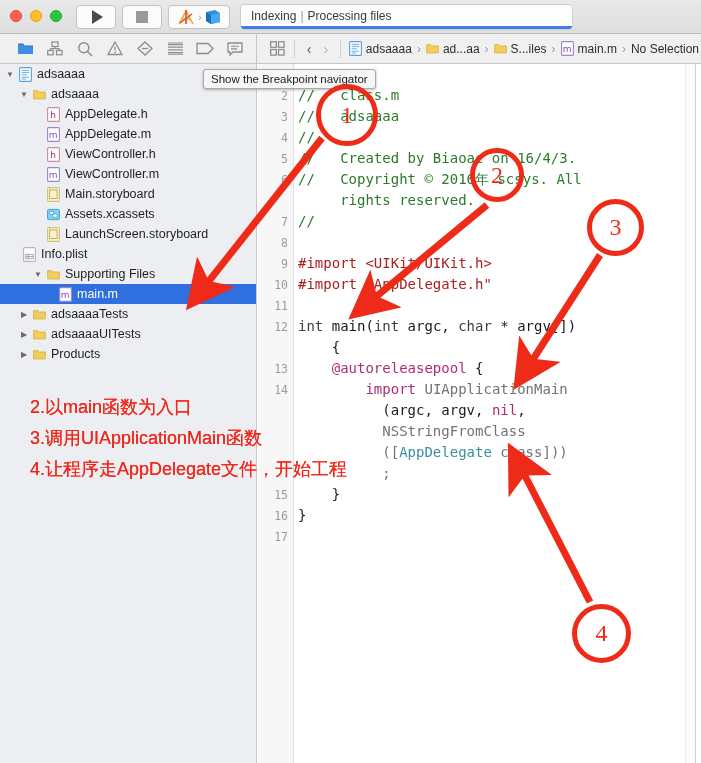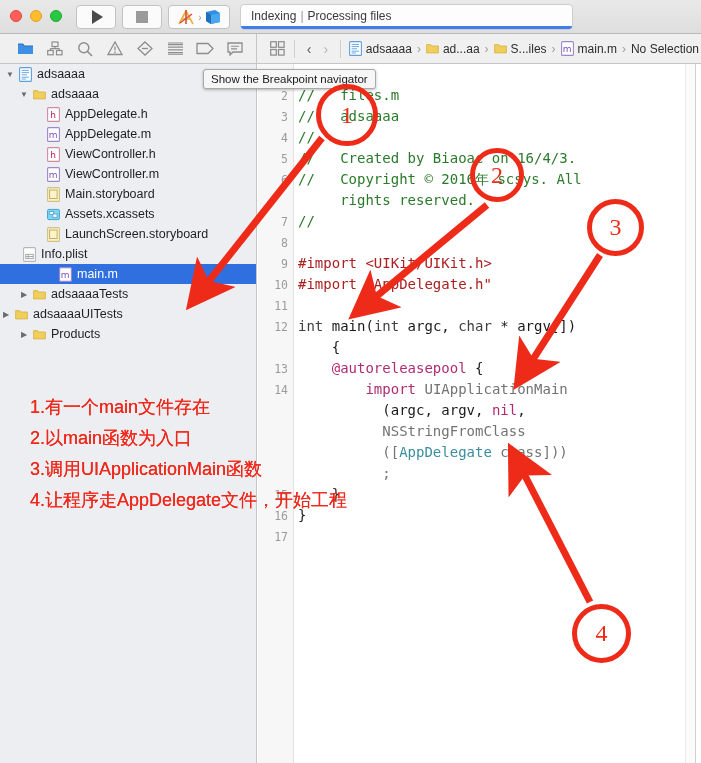--- a/index.html
+++ b/index.html
@@ -401,20 +401,29 @@
       <span class="ficon">
         <svg class="g" viewBox="0 0 13 15">
             <rect x="0.6" y="0.6" width="11.8" height="13.8" rx="1" fill="#ffffff" stroke="#b6b6b6" stroke-width="1.1"></rect>
             <rect x="2.8" y="7.3" width="7.4" height="4.4" fill="none" stroke="#9b9b9b" stroke-width="0.85"></rect>
             <path d="M2.8 9.5 H10.2 M5.3 7.3 V11.7" stroke="#9b9b9b" stroke-width="0.85"></path>
           </svg>
       </span>
       <span class="lbl">Info.plist</span>
     </div>
 
+    <div class="row" style="padding-left:32px">
+      <span class="tw open"></span>
+      <span class="ficon">
+        <svg class="g" viewBox="0 0 15 13">
+            <path d="M0.7 2 L5.4 2 L6.6 3.6 L14.3 3.6 L14.3 11.6 L0.7 11.6 Z" fill="#f0ce5c" stroke="#d6b13f" stroke-width="0.9"></path>
+          </svg>
+      </span>
+      <span class="lbl">Supporting Files</span>
+    </div>
 
     <div class="row sel" style="padding-left:56px">
       <span class="ficon">
         <svg class="g" viewBox="0 0 13 15">
             <rect x="0.6" y="0.6" width="11.8" height="13.8" rx="1" fill="#ffffff" stroke="#9b87c9" stroke-width="1.1"></rect>
             <text x="6.2" y="11" font-size="9" font-family="DejaVu Sans, sans-serif" fill="#7b4fbb" text-anchor="middle">m</text>
           </svg>
       </span>
       <span class="lbl">main.m</span>
     </div>
@@ -422,21 +431,21 @@
     <div class="row" style="padding-left:18px">
       <span class="tw closed"></span>
       <span class="ficon">
         <svg class="g" viewBox="0 0 15 13">
             <path d="M0.7 2 L5.4 2 L6.6 3.6 L14.3 3.6 L14.3 11.6 L0.7 11.6 Z" fill="#f0ce5c" stroke="#d6b13f" stroke-width="0.9"></path>
           </svg>
       </span>
       <span class="lbl">adsaaaaTests</span>
     </div>
 
-    <div class="row" style="">
+    <div class="row" style="padding-left:18px">
       <span class="tw closed"></span>
       <span class="ficon">
         <svg class="g" viewBox="0 0 15 13">
             <path d="M0.7 2 L5.4 2 L6.6 3.6 L14.3 3.6 L14.3 11.6 L0.7 11.6 Z" fill="#f0ce5c" stroke="#d6b13f" stroke-width="0.9"></path>
           </svg>
       </span>
       <span class="lbl">adsaaaaUITests</span>
     </div>
 
     <div class="row" style="padding-left:18px">
@@ -465,21 +474,21 @@
       <div class="gnum" style="top:235px">11</div>
       <div class="gnum" style="top:256px">12</div>
       <div class="gnum" style="top:298px">13</div>
       <div class="gnum" style="top:319px">14</div>
       <div class="gnum" style="top:424px">15</div>
       <div class="gnum" style="top:445px">16</div>
       <div class="gnum" style="top:466px">17</div>
     </div>
 
     <div class="code">
-      <div class="cl cmt" style="top:21px">//   files.m</div>
+      <div class="cl cmt" style="top:21px">//   class.m</div>
       <div class="cl cmt" style="top:42px">//   adsaaaa</div>
       <div class="cl cmt" style="top:63px">//</div>
       <div class="cl cmt" style="top:84px">//   Created by Biaoac on 16/4/3.</div>
       <div class="cl cmt" style="top:105px">//   Copyright © 2016年 scsys. All</div>
       <div class="cl cmt" style="top:126px">     rights reserved.</div>
       <div class="cl cmt" style="top:147px">//</div>
       <div class="cl pre" style="top:189px">#import &lt;UIKit/UIKit.h&gt;</div>
       <div class="cl pre" style="top:210px">#import "AppDelegate.h"</div>
 
       <div class="cl" style="top:252px"><span class="kw">int</span><span class="plain"> main(</span><span class="kw">int</span><span class="plain"> argc, </span><span class="kw">char</span><span class="plain"> * argv[])</span></div>
@@ -521,19 +530,18 @@
   </svg>
 
   <div class="anno-layer">
     <div class="circ" style="left:316px; top:84px;  width:62px; height:62px; font-size:24px;">1</div>
     <div class="circ" style="left:470px; top:148px; width:54px; height:54px; font-size:24px;">2</div>
     <div class="circ" style="left:587px; top:199px; width:57px; height:57px; font-size:24px;">3</div>
     <div class="circ" style="left:572px; top:604px; width:59px; height:59px; font-size:24px;">4</div>
   </div>
 
   <div class="notes">
-    <div>1.有一个main文件存在</div>
     <div>2.以main函数为入口</div>
     <div>3.调用UIApplicationMain函数</div>
     <div>4.让程序走AppDelegate文件，开始工程</div>
   </div>
 
 </div>
 
 </body></html>

